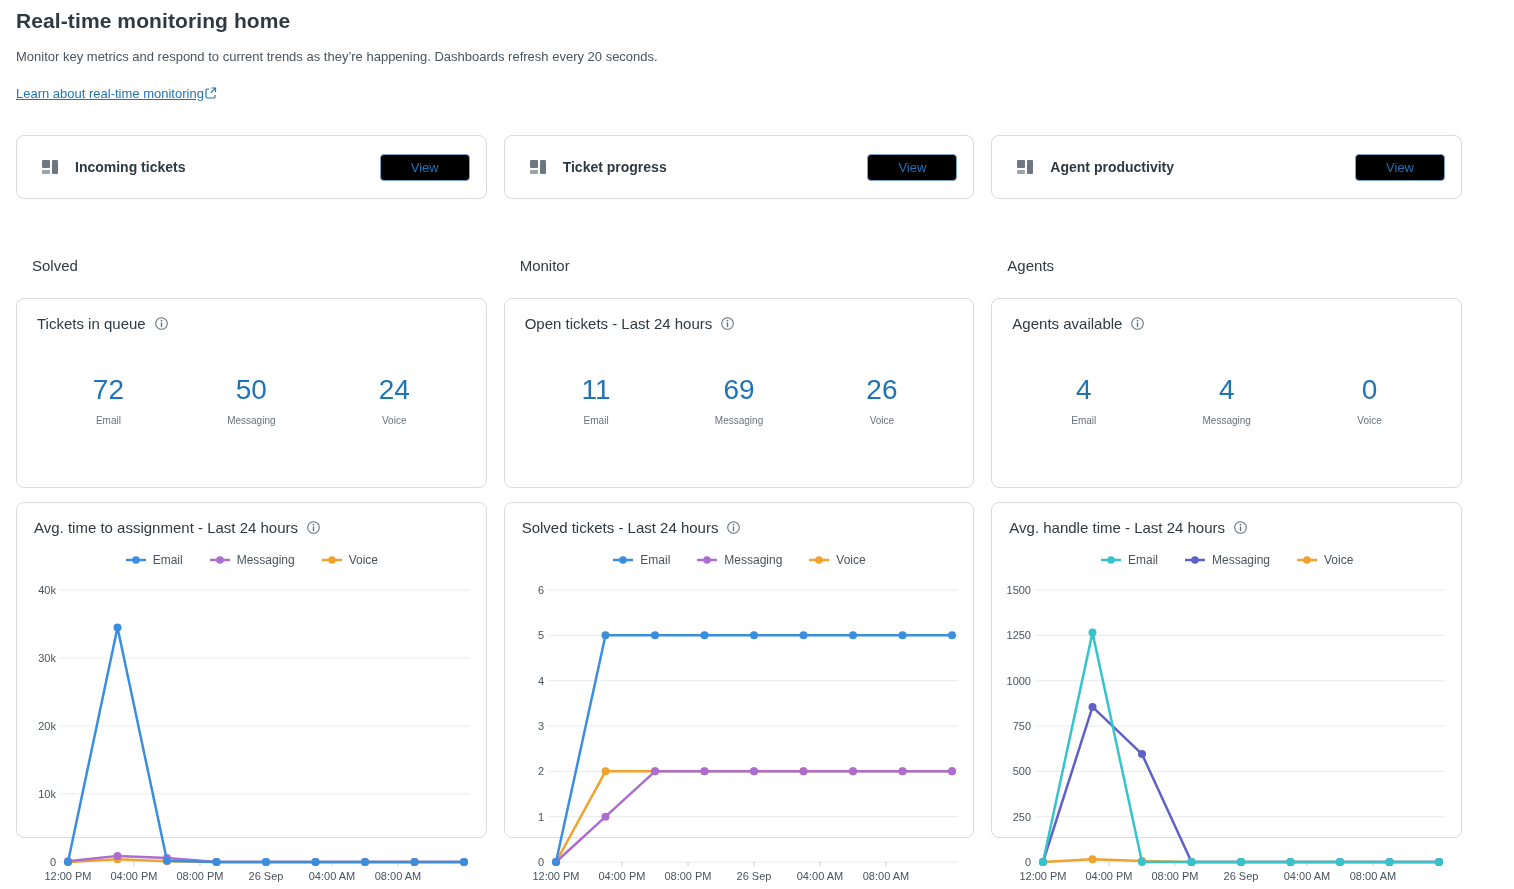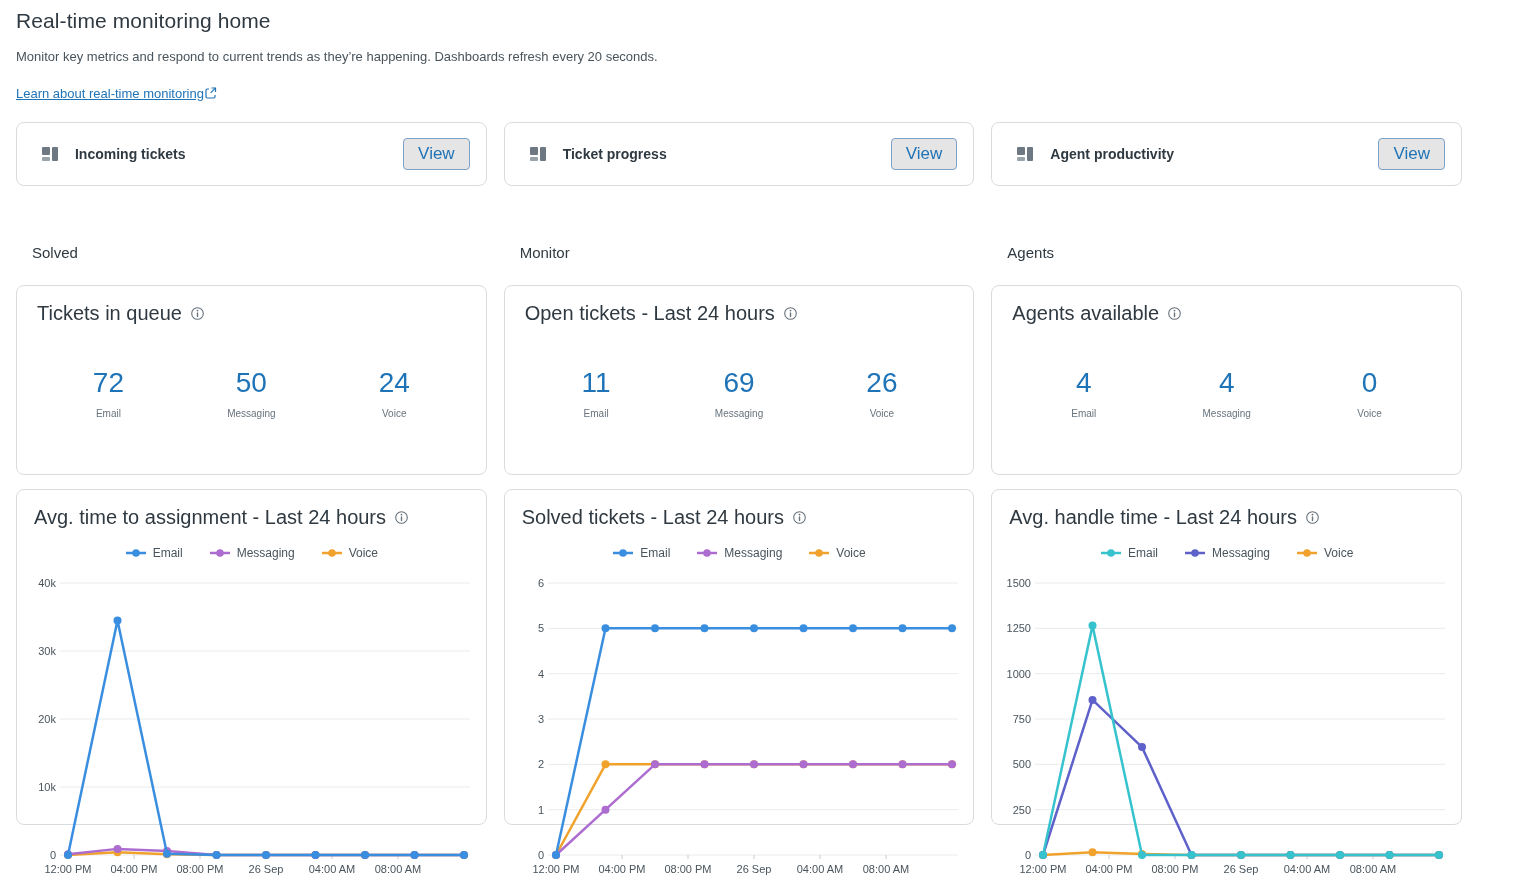--- a/index.html
+++ b/index.html
@@ -3,46 +3,46 @@
 <meta charset="utf-8">
 <style>
   * { margin:0; padding:0; box-sizing:border-box; }
   html,body { background:#ffffff; }
   body {
     width:1514px; height:889px; overflow:hidden;
     font-family:"Liberation Sans","DejaVu Sans",sans-serif;
     color:#2f3941;
   }
   .page { padding:6px 16px 0 16px; width:1478px; }
-  h1.page-title { font-size:21px; font-weight:400; line-height:30px; color:#2f3941; letter-spacing:.1px; }
+  h1.page-title { font-size:21px; font-weight:700; line-height:30px; color:#2f3941; letter-spacing:.1px; }
   .subtitle { margin-top:12px; font-size:13px; line-height:18px; color:#49545c; }
   .learn-link {
     margin-top:20px; display:inline-flex; align-items:flex-start; gap:0;
     color:#1f73b7; font-size:13px; text-decoration:underline; cursor:pointer;
   }
   .row { display:flex; gap:17px; }
-  .cards-row { margin-top:20px;justify-content:flex-end; }
+  .cards-row { margin-top:33px; }
   .card {
     background:#fff; border:1px solid #d8dcde; border-radius:8px; flex:1;
   }
   .link-card {
     height:64px; display:flex; align-items:center; padding:0 16px 0 24px;
   }
   .link-card-label { margin-left:16px; font-size:14px; font-weight:700; color:#2f3941; }
   .view-btn {
-    margin-left:auto; background:#e5e5e5; border:1px solid #7da2c7; border-radius:4px;
-    color:#1f73b7; font-size:17px; padding:5px 14px; cursor:pointer;
+    margin-left:auto; background:#000000; border:1px solid #7da2c7; border-radius:4px;
+    color:#1f73b7; font-size:13px; padding:5px 30px; cursor:pointer;
     font-family:"Liberation Sans","DejaVu Sans",sans-serif;
   }
   .headers-row { margin-top:58px; }
   .col-header { flex:1; padding-left:16px; font-size:15px; color:#2f3941; }
   .metrics-row { margin-top:24px; }
   .metric-card { height:190px; padding:16px 20px; }
   .card-title-row { display:flex; align-items:center; gap:8px; }
-  .card-title { font-size:20px; color:#2f3941; }
+  .card-title { font-size:15px; color:#2f3941; }
   .stats { display:flex; margin-top:42px; }
   .stat { flex:1; text-align:center; }
   .stat-value { font-size:28px; color:#1f73b7; line-height:32px; }
   .stat-label { font-size:10px; color:#68737d; margin-top:9px; }
   .charts-row { margin-top:14px; }
   .chart-card { height:336px; padding:16px 11px 0 11px; }
   .chart-card .card-title-row { padding-left:6px; }
   .legend { display:flex; justify-content:center; align-items:center; gap:26px; margin-top:16px; height:16px; }
   .legend-item { display:flex; align-items:center; gap:6px; font-size:12px; color:#49545c; }
   svg.chart { display:block; width:446px; height:310px; margin-top:4px; }

